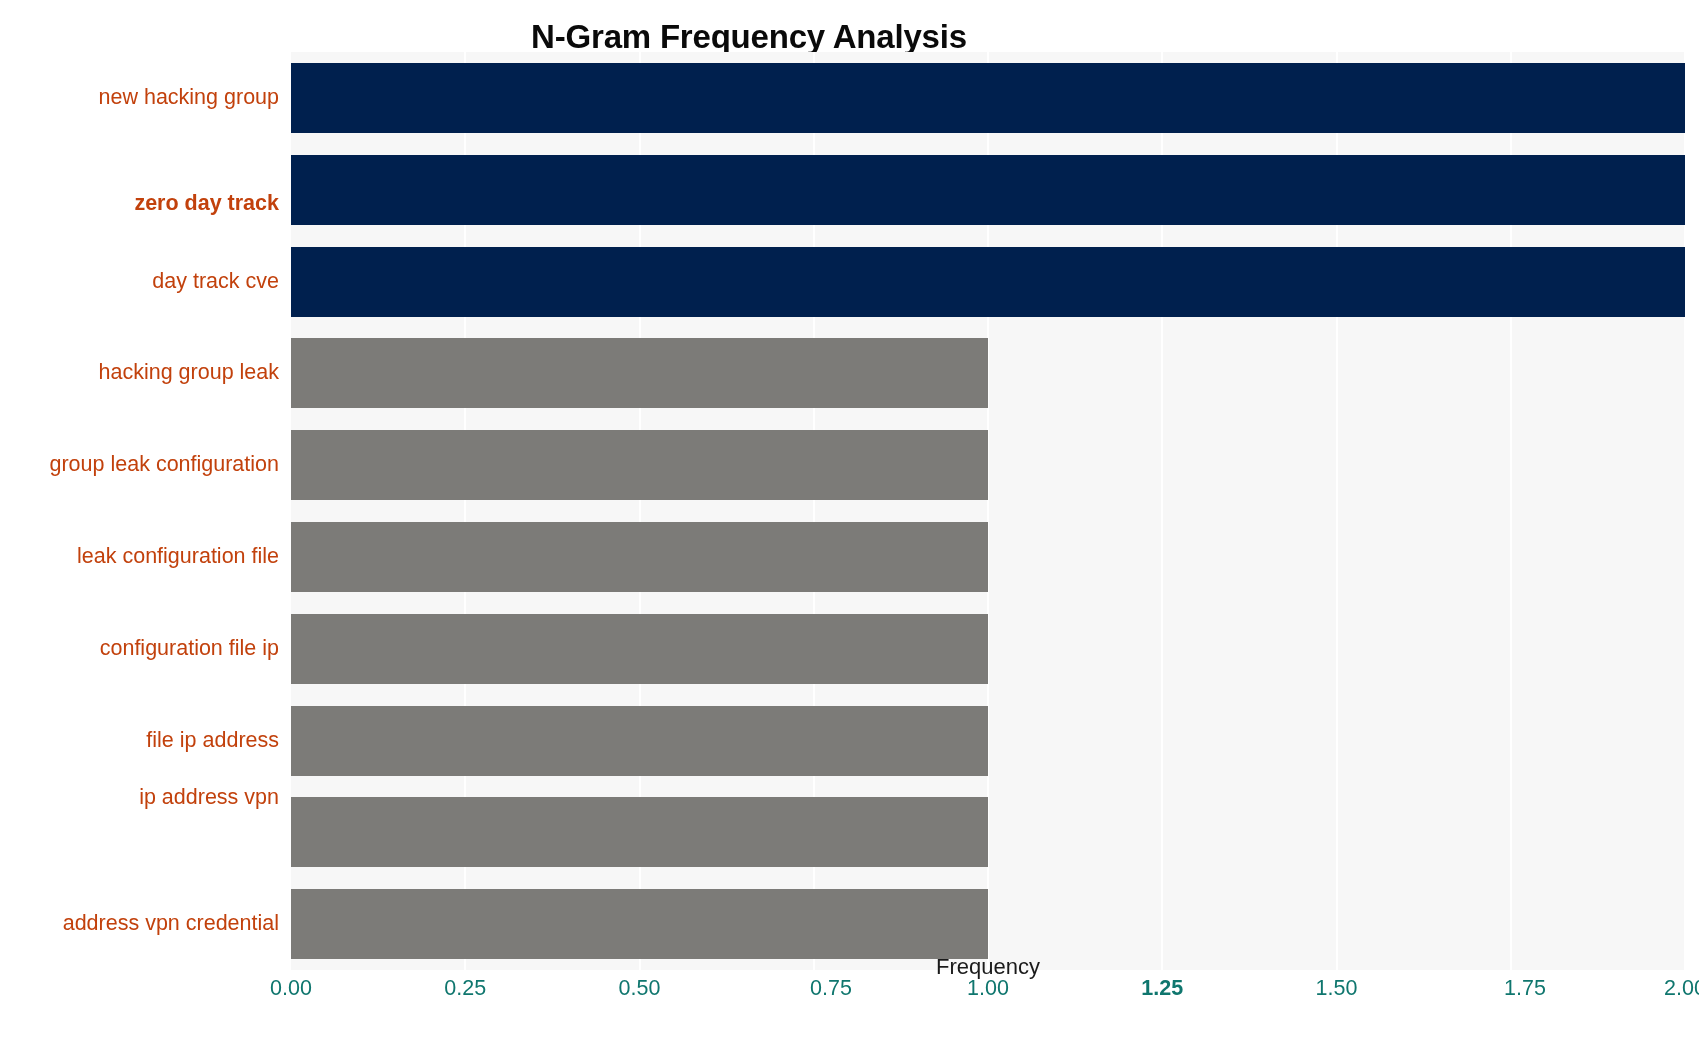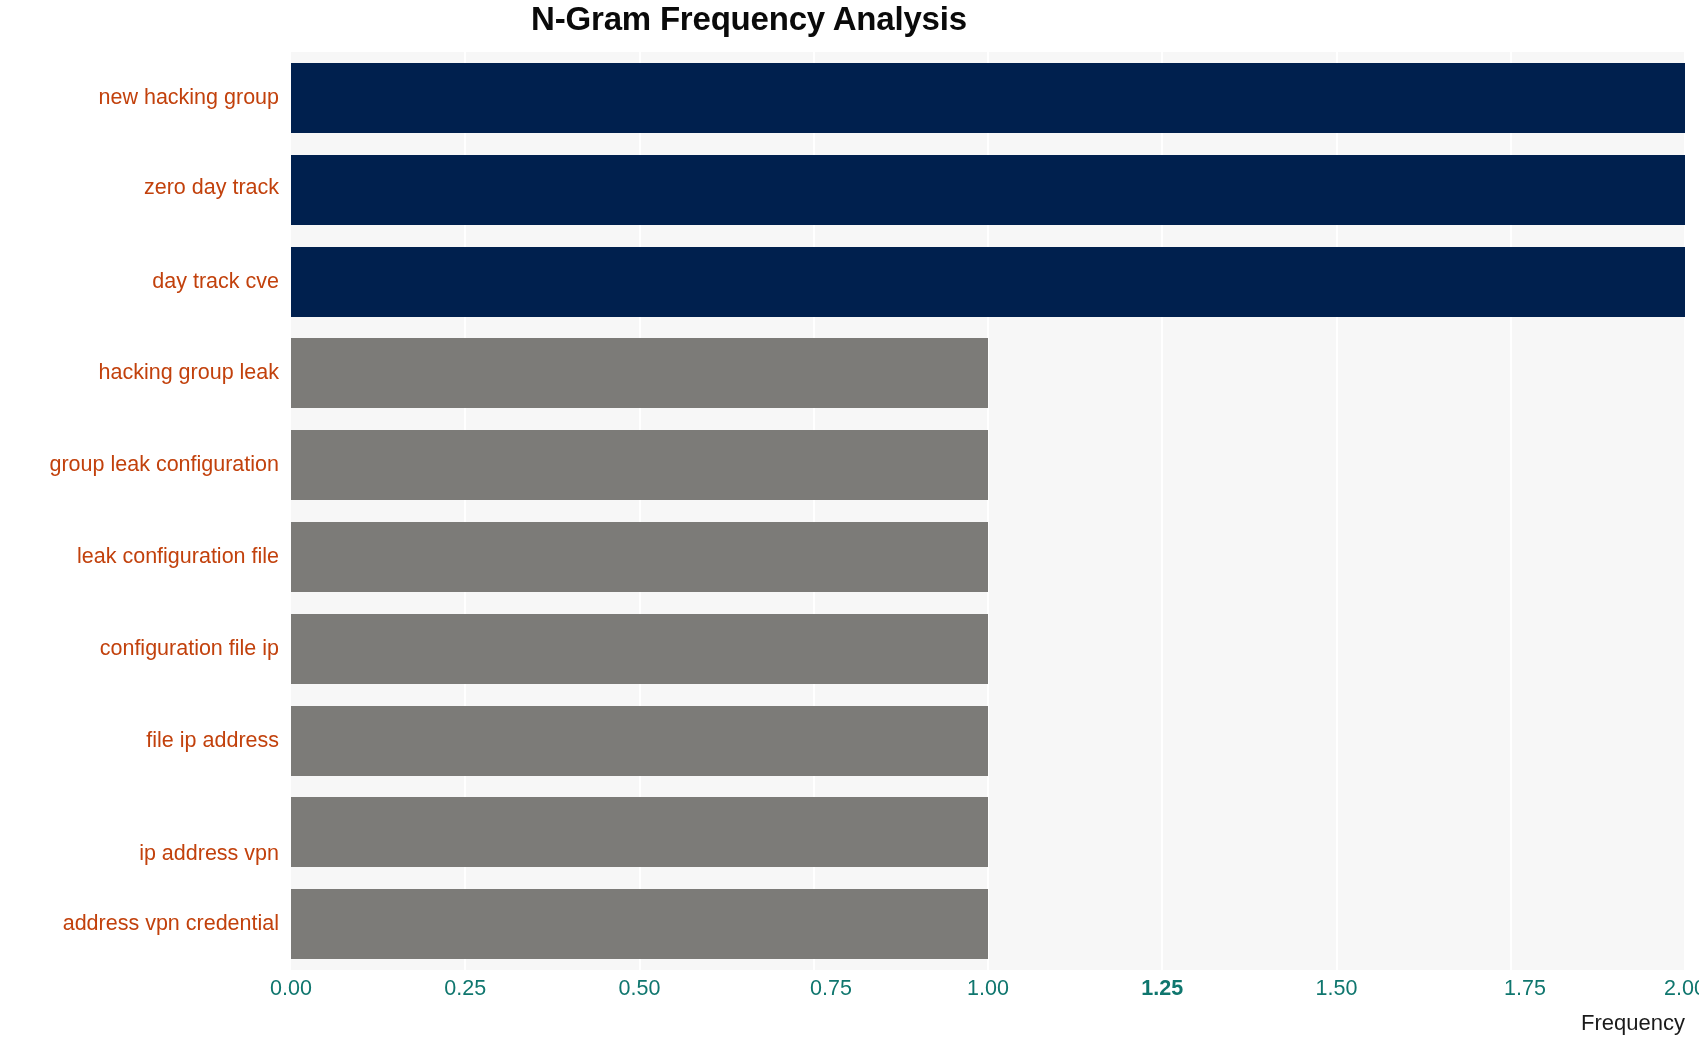--- a/index.html
+++ b/index.html
@@ -21,21 +21,21 @@
     top: 0;
     width: 1699px;
     height: 1051px;
     background: #ffffff;
   }
 
   
   .chart-title {
     position: absolute;
     left: 0;
-    top: 0;
+    top: 18px;
     width: 1498px;
     text-align: center;
     font-size: 33px;
     font-weight: bold;
     color: #0a0a0a;
     letter-spacing: -0.2px;
     white-space: nowrap;
   }
 
   
@@ -102,23 +102,23 @@
     transform: translateX(-50%);
     font-size: 21.5px;
     color: #0f766e;
     white-space: nowrap;
     line-height: 1;
   }
 
   .xaxis-title {
     position: absolute;
     left: 291px;
-    top: 1012px;
+    top: 956px;
     width: 1394px;
-    text-align: right;
+    text-align: center;
     font-size: 22px;
     color: #1a1a1a;
     white-space: nowrap;
     line-height: 1;
   }
 </style>
 </head>
 <body>
 
 <div id="chart-root">
@@ -143,28 +143,28 @@
         <div class="bar" title="leak configuration file: 1" style="top: 469.9px; height: 70px; width: 697px; background: rgb(124, 123, 120);"></div>
         <div class="bar" title="configuration file ip: 1" style="top: 561.7px; height: 70px; width: 697px; background: rgb(124, 123, 120);"></div>
         <div class="bar" title="file ip address: 1" style="top: 653.5px; height: 70px; width: 697px; background: rgb(124, 123, 120);"></div>
         <div class="bar" title="ip address vpn: 1" style="top: 745.3px; height: 70px; width: 697px; background: rgb(124, 123, 120);"></div>
         <div class="bar" title="address vpn credential: 1" style="top: 837.1px; height: 70px; width: 697px; background: rgb(124, 123, 120);"></div>
       </div>
   </div>
 
   <div class="ylabels" id="ylabels">
       <div class="ylabel" style="top: 34.9px;">new hacking group</div>
-      <div class="ylabel" style="top: 125px;">zero day track</div>
+      <div class="ylabel" style="top: 141px; font-weight: bold;">zero day track</div>
       <div class="ylabel" style="top: 218.5px;">day track cve</div>
       <div class="ylabel" style="top: 310.3px; margin-left: 48px;">hacking group leak</div>
       <div class="ylabel" style="top: 402.1px;">group leak configuration</div>
       <div class="ylabel" style="top: 493.9px;">leak configuration file</div>
       <div class="ylabel" style="top: 585.7px;">configuration file ip</div>
       <div class="ylabel" style="top: 677.5px;">file ip address</div>
-      <div class="ylabel" style="top: 791px; margin-left: 24px;">ip address vpn</div>
+      <div class="ylabel" style="top: 735px; margin-left: 24px;">ip address vpn</div>
       <div class="ylabel" style="top: 861.1px; padding-left: 16px;">address vpn credential</div>
     </div>
 
   <div class="xlabels" id="xlabels">
       <div class="xlabel" style="left: 291px;">0.00</div>
       <div class="xlabel" style="left: 465.25px;">0.25</div>
       <div class="xlabel" style="left: 639.5px;">0.50</div>
       <div class="xlabel" style="left: 819px; margin-left: 12px;">0.75</div>
       <div class="xlabel" style="left: 988px;">1.00</div>
       <div class="xlabel" style="left: 1162.25px; font-weight: bold;">1.25</div>

